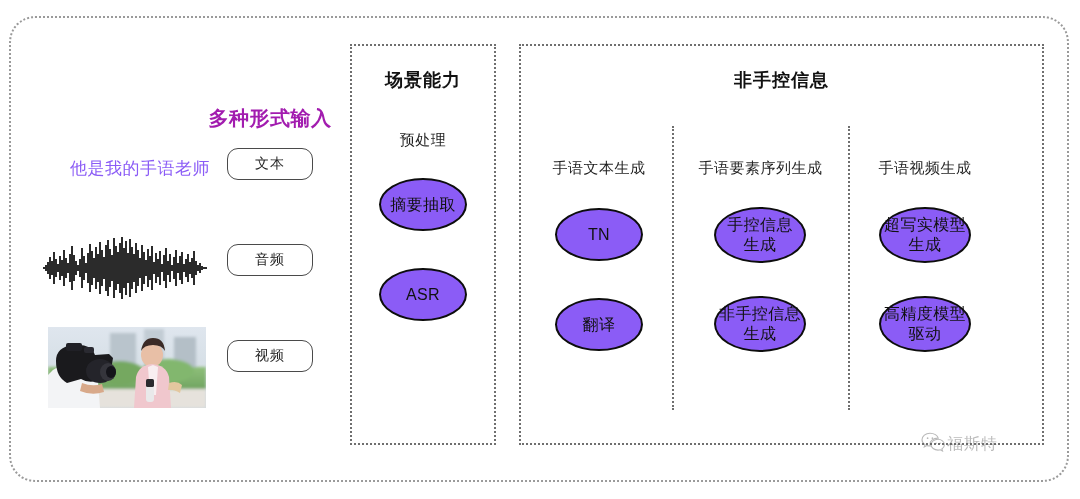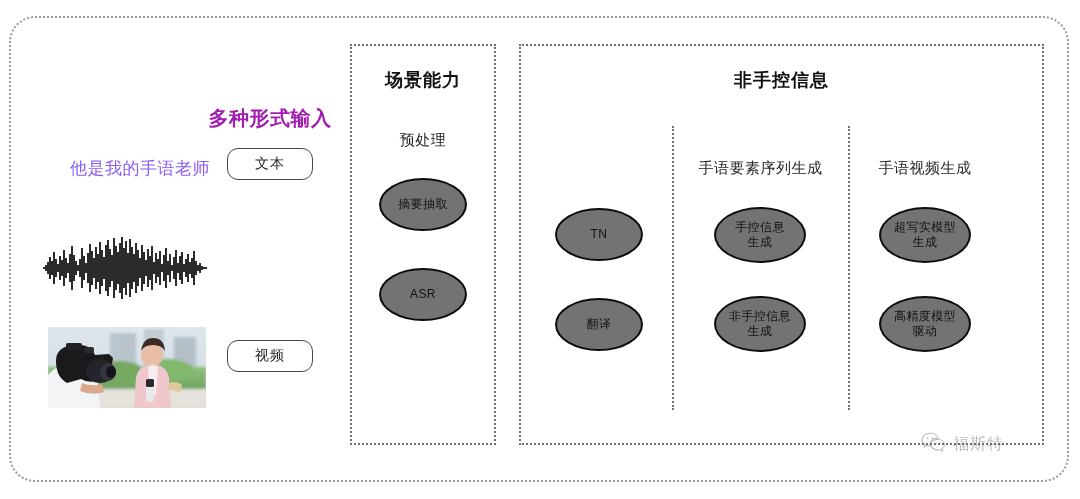--- a/index.html
+++ b/index.html
@@ -138,26 +138,26 @@
     background:#cfd6cf;
   }
   .photo svg{ display:block; }
 
   
   .ellipse{
     position:absolute;
     box-sizing:border-box;
     border:2.6px solid #0d0d0d;
     border-radius:50%;
-    background:#737373;
+    background:#8b5cf6;
     display:flex;
     align-items:center;
     justify-content:center;
     text-align:center;
-    font-size:12px;
+    font-size:16px;
     line-height:1.22;
     color:#111;
     letter-spacing:.4px;
   }
   .e-w-88{ width:88px; height:53px; }
   .e-w-92{ width:92px; height:56px; }
 
   
   .se-0{ left:379px; top:178px; }
   .se-1{ left:379px; top:268px; }
@@ -172,21 +172,20 @@
   
   .c2-0{ left:879px; top:207px; }
   .c2-1{ left:879px; top:296px; }
 
   
   .watermark{
     position:absolute;
     left:921px; top:432px;
     display:flex;
     align-items:center;
-    gap:6px;
     opacity:.42;
   }
   .wm-text{
     font-size:16px;
     color:#5b5b5b;
     letter-spacing:1px;
     white-space:nowrap;
   }
 </style>
 </head>
@@ -338,20 +337,23 @@
         <rect x="18" y="16" width="16" height="8" rx="2" fill="#202026"></rect>
         <rect x="36" y="20" width="10" height="6" rx="2" fill="#2a2a31"></rect>
         <path d="M34 56 q10 4 20 1 l2 8 q-12 4 -24 -1 Z" fill="#d8a98a"></path>
       </g>
     </svg>
   </div>
 
   <div class="pill pill-0">
     <span>文本</span>
   </div>
+  <div class="pill pill-1">
+    <span>音频</span>
+  </div>
   <div class="pill pill-2">
     <span>视频</span>
   </div>
 
   <div class="group-box scene-box"></div>
   <div class="group-title scene-title">场景能力</div>
   <div class="sub-title pre-title">预处理</div>
 
   <div class="ellipse e-w-88 se-0">
     <span>摘要抽取</span>
@@ -359,20 +361,21 @@
   <div class="ellipse e-w-88 se-1">
     <span>ASR</span>
   </div>
 
   <div class="group-box core-box"></div>
   <div class="group-title core-title">非手控信息</div>
 
   <div class="v-divider v-div-1"></div>
   <div class="v-divider v-div-2"></div>
 
+  <div class="col-label col-label-0">手语文本生成</div>
   <div class="col-label col-label-1">手语要素序列生成</div>
   <div class="col-label col-label-2">手语视频生成</div>
 
   <div class="ellipse e-w-88 c0-0">
     <span>TN</span>
   </div>
   <div class="ellipse e-w-88 c0-1">
     <span>翻译</span>
   </div>
 

